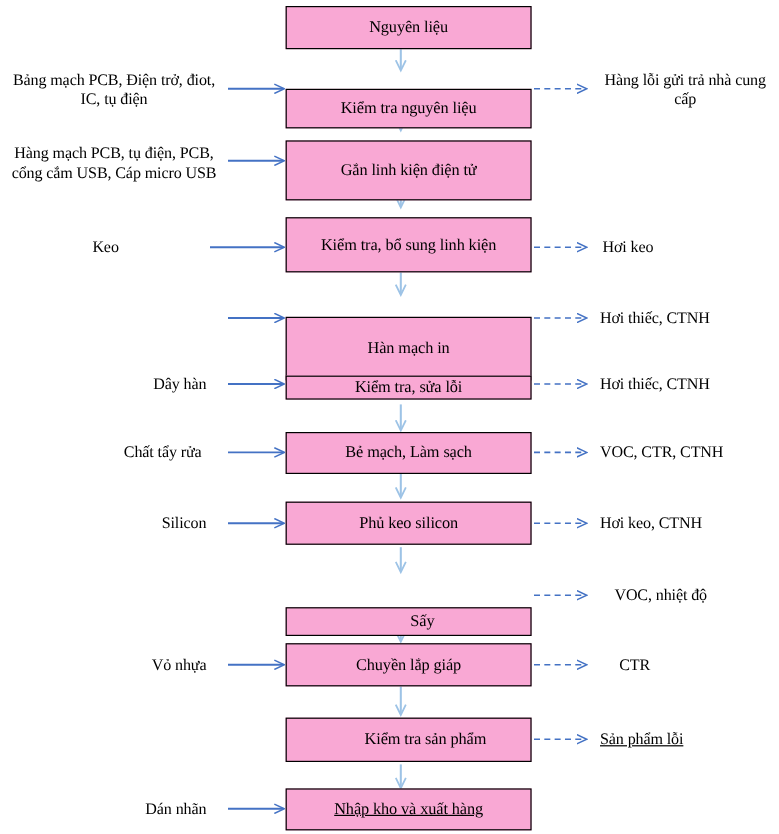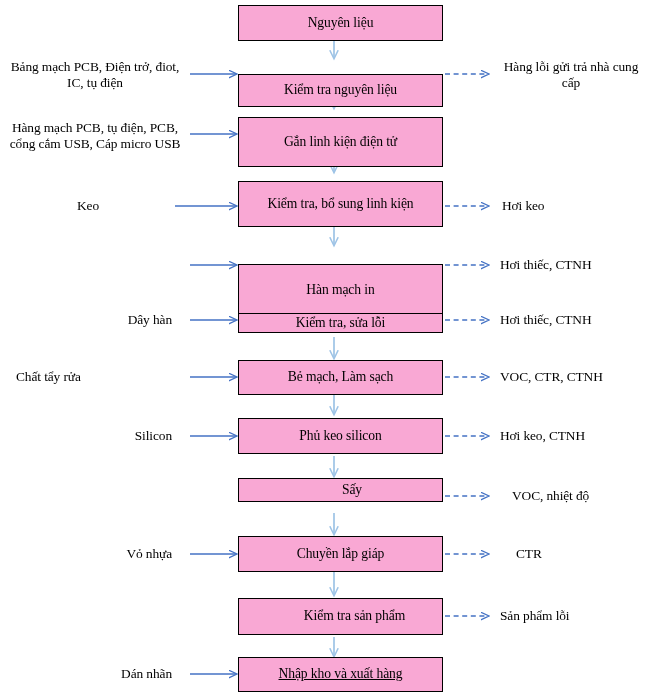--- a/index.html
+++ b/index.html
@@ -135,21 +135,21 @@
   </div>
 
   <div class="box" style="top:360px;height:35px;">
     <span>Bẻ mạch, Làm sạch</span>
   </div>
 
   <div class="box" style="top:418px;height:36px;">
     <span>Phủ keo silicon</span>
   </div>
 
-  <div class="box" style="top:478px;height:24px;padding-left:27px;">
+  <div class="box" style="top:506px;height:24px;padding-left:27px;">
     <span>Sấy</span>
   </div>
 
   <div class="box" style="top:536px;height:36px;">
     <span>Chuyền lắp giáp</span>
   </div>
 
   <div class="box" style="top:598px;height:37px;padding-left:32px;">
     <span>Kiểm tra sản phẩm</span>
   </div>
@@ -168,21 +168,21 @@
 
   <div class="inlabel" style="left:4px;top:195px;width:168px;height:22px;justify-content:center;">
     <span>Keo</span>
   </div>
 
 
   <div class="inlabel" style="left:4px;top:309px;width:168px;height:22px;justify-content:flex-end;">
     <span>Dây hàn</span>
   </div>
 
-  <div class="inlabel" style="left:16px;top:366px;width:168px;height:22px;justify-content:flex-start;">
+  <div class="inlabel" style="left:0;top:366px;width:168px;height:22px;justify-content:flex-end;">
     <span>Chất tẩy rửa</span>
   </div>
 
   <div class="inlabel" style="left:4px;top:425px;width:168px;height:22px;justify-content:flex-end;">
     <span>Silicon</span>
   </div>
 
   <div class="inlabel" style="left:4px;top:543px;width:168px;height:22px;justify-content:flex-end;">
     <span>Vỏ nhựa</span>
   </div>
@@ -216,17 +216,17 @@
   </div>
 
   <div class="outlabel" style="left:512px;top:485px;width:136px;height:22px;">
     <span>VOC, nhiệt độ</span>
   </div>
 
   <div class="outlabel ctr" style="left:516px;top:543px;width:56px;height:22px;justify-content:flex-start;">
     <span>CTR</span>
   </div>
 
-  <div class="outlabel" style="left:500px;top:605px;width:148px;height:22px;">
+  <div class="outlabel" style="left:500px;top:605px;width:148px;height:22px;text-decoration:underline;">
     <span>Sản phẩm lỗi</span>
   </div>
 
 </div>
 
 </body></html>

